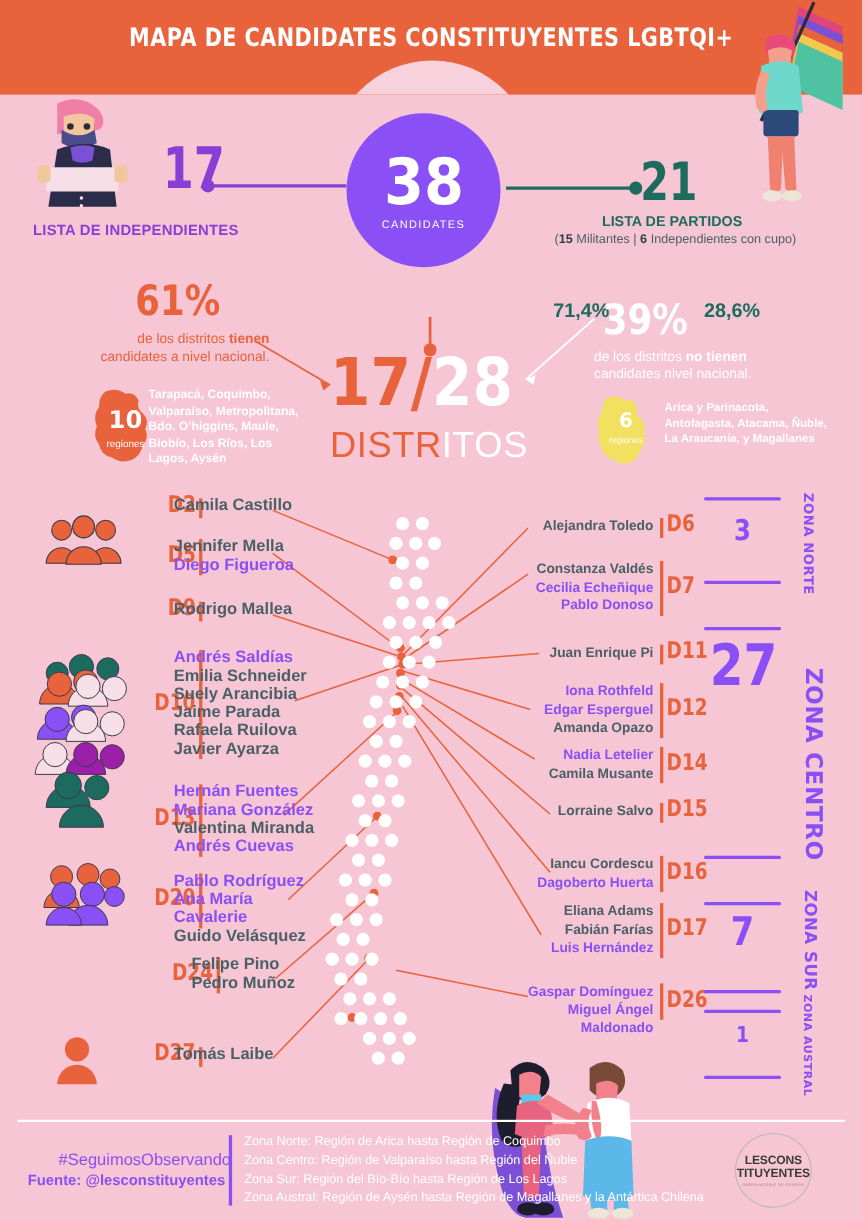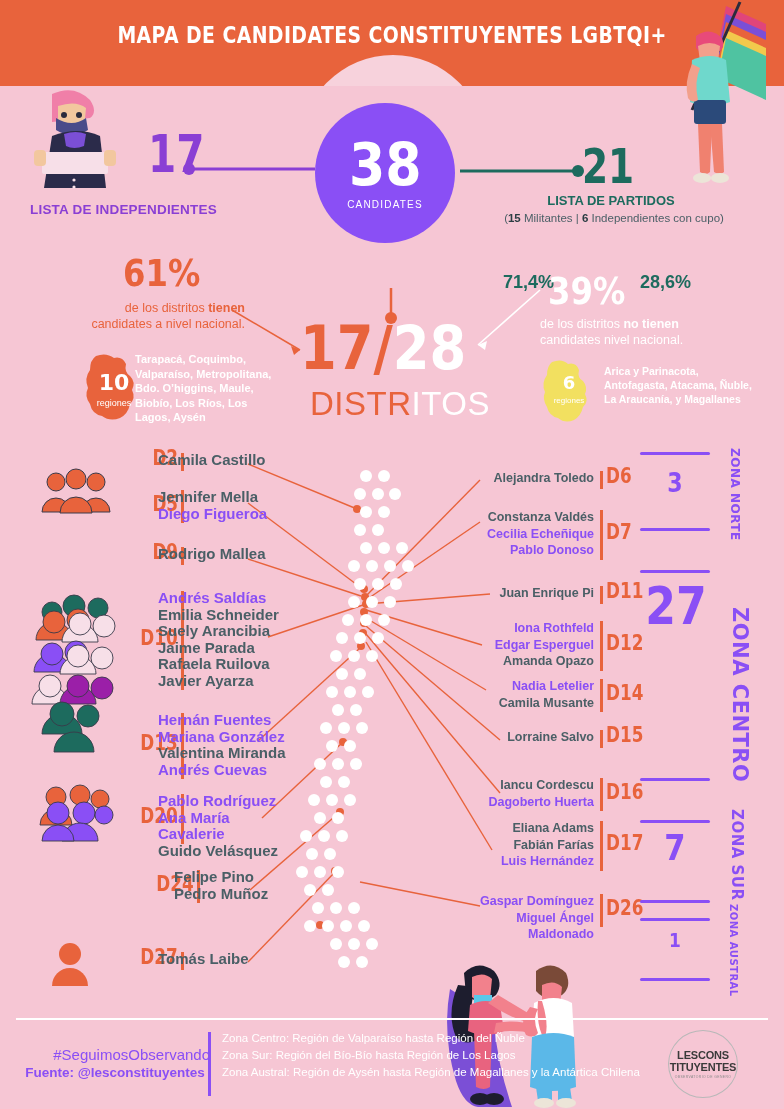--- a/index.html
+++ b/index.html
@@ -136,21 +136,21 @@
   
   .frac {
     position: absolute; left: 300px; top: 318px;
     font-family: "DejaVu Sans", sans-serif; font-weight: 700;
     font-size: 60px; line-height: 60px; transform: scaleX(0.88); transform-origin: left top;
   }
   .frac .a { color: #e8633c; }
   .frac .b { color: #ffffff; }
   .distritos {
     position: absolute; left: 300px; top: 385px;
-    font-size: 33px; letter-spacing: 0.5px; font-family: "Liberation Sans", sans-serif; margin-left: 10px;
+    font-size: 33px; letter-spacing: 0.5px; font-family: "Liberation Sans", sans-serif;
   }
   .distritos .a { color: #e8633c; }
   .distritos .b { color: #ffffff; }
   .pin-stem { position: absolute; left: 385px; top: 288px; width: 12px; height: 36px; }
 
   
   .dot-map { position: absolute; left: 292px; top: 462px; width: 140px; height: 520px; }
   .lines-layer { position: absolute; left: 0; top: 0; width: 784px; height: 1109px; pointer-events: none; }
 
   .dgroup-left { position: absolute; width: 270px; }
@@ -692,20 +692,21 @@
       <ellipse cx="136" cy="148" rx="10" ry="5" fill="#ece5d8"></ellipse>
       <path d="M66 68 q20 -4 38 2 q4 6 -2 8 q-20 -4 -38 0 Z" fill="#f2818c"></path>
     </g>
   </svg>
 
   <div class="footer-divider"></div>
   <div class="hashtag">#SeguimosObservando</div>
   <div class="fuente">Fuente: @lesconstituyentes</div>
   <div class="foot-bar"></div>
   <div class="foot-notes" id="foot-notes">
+      <div>Zona Norte: Región de Arica hasta Región de Coquimbo</div>
       <div>Zona Centro: Región de Valparaíso hasta Región del Ñuble</div>
       <div>Zona Sur: Región del Bío-Bío hasta Región de Los Lagos</div>
       <div>Zona Austral: Región de Aysén hasta Región de Magallanes y la Antártica Chilena</div>
     </div>
 
   <div class="logo-circle">
     <div class="l1">LESCONS</div>
     <div class="l2">TITUYENTES</div>
     <div class="l3">OBSERVATORIO  DE  GENERO</div>
   </div>

